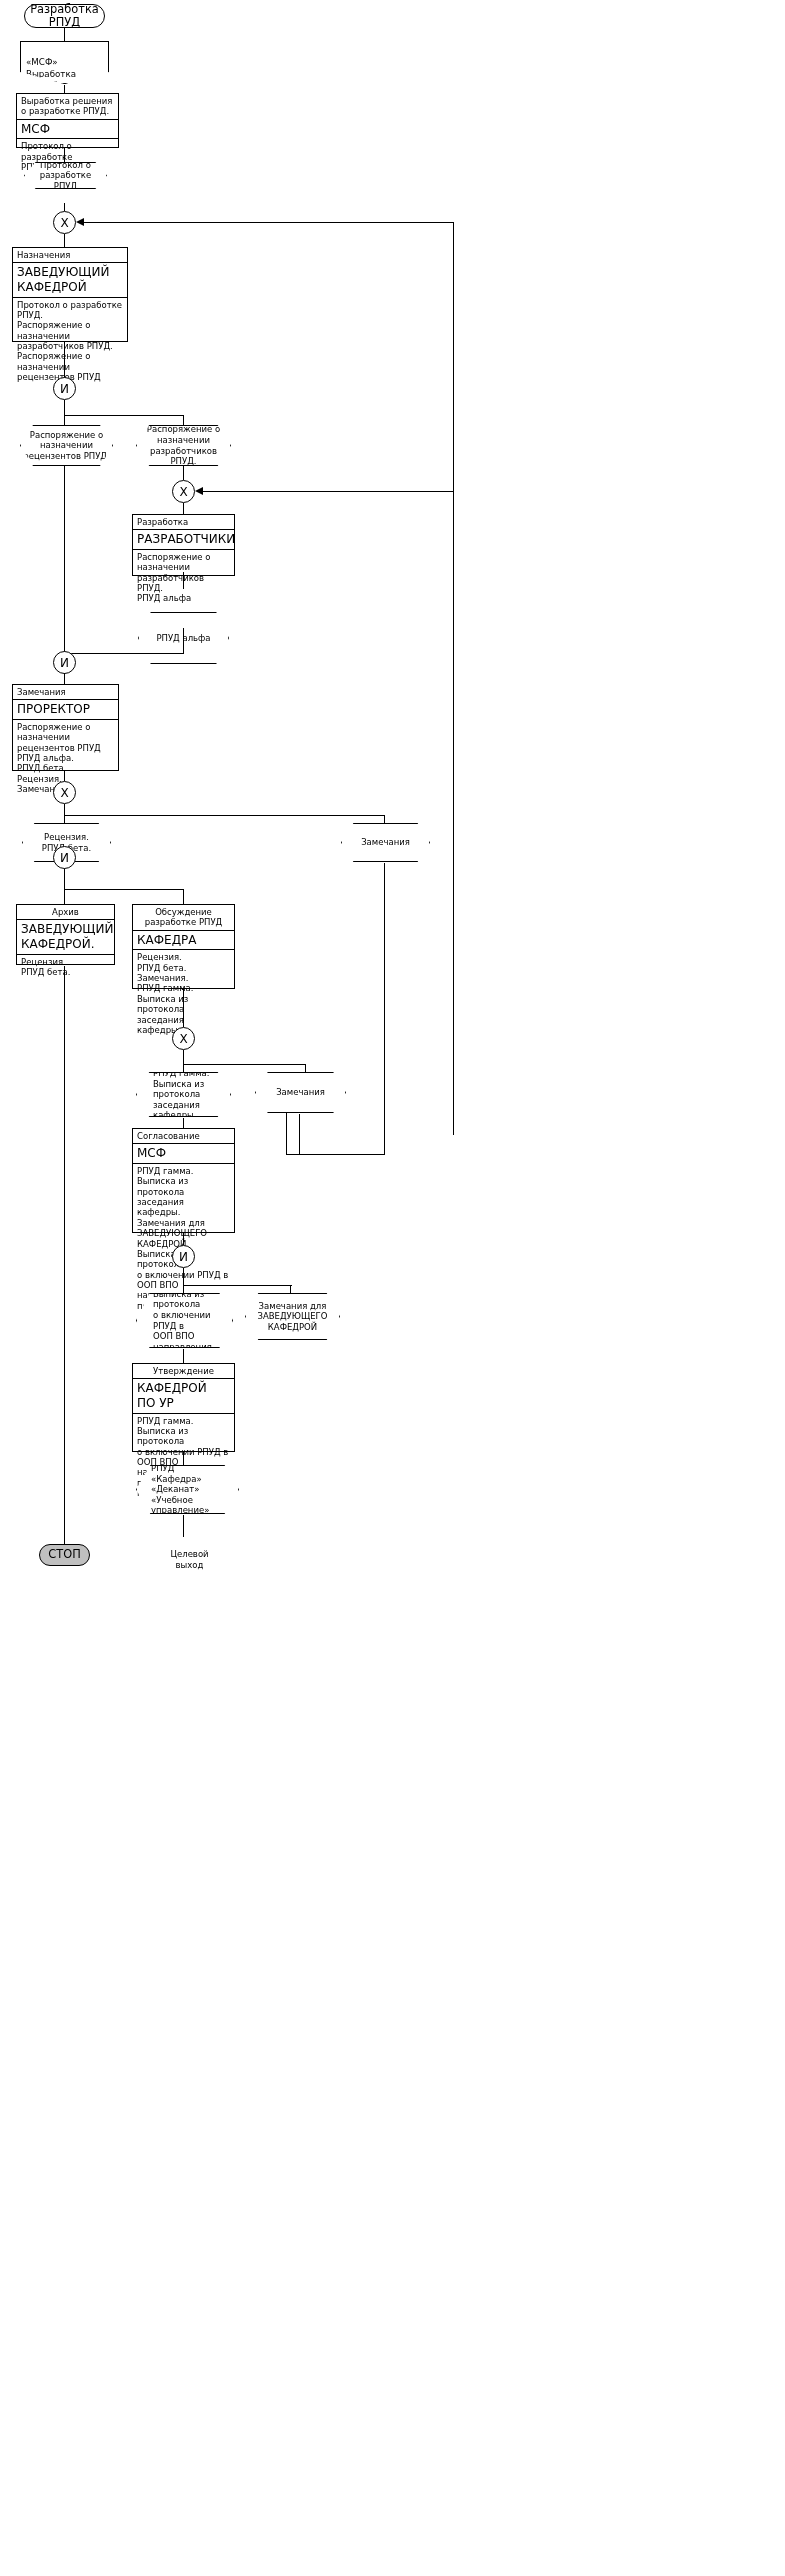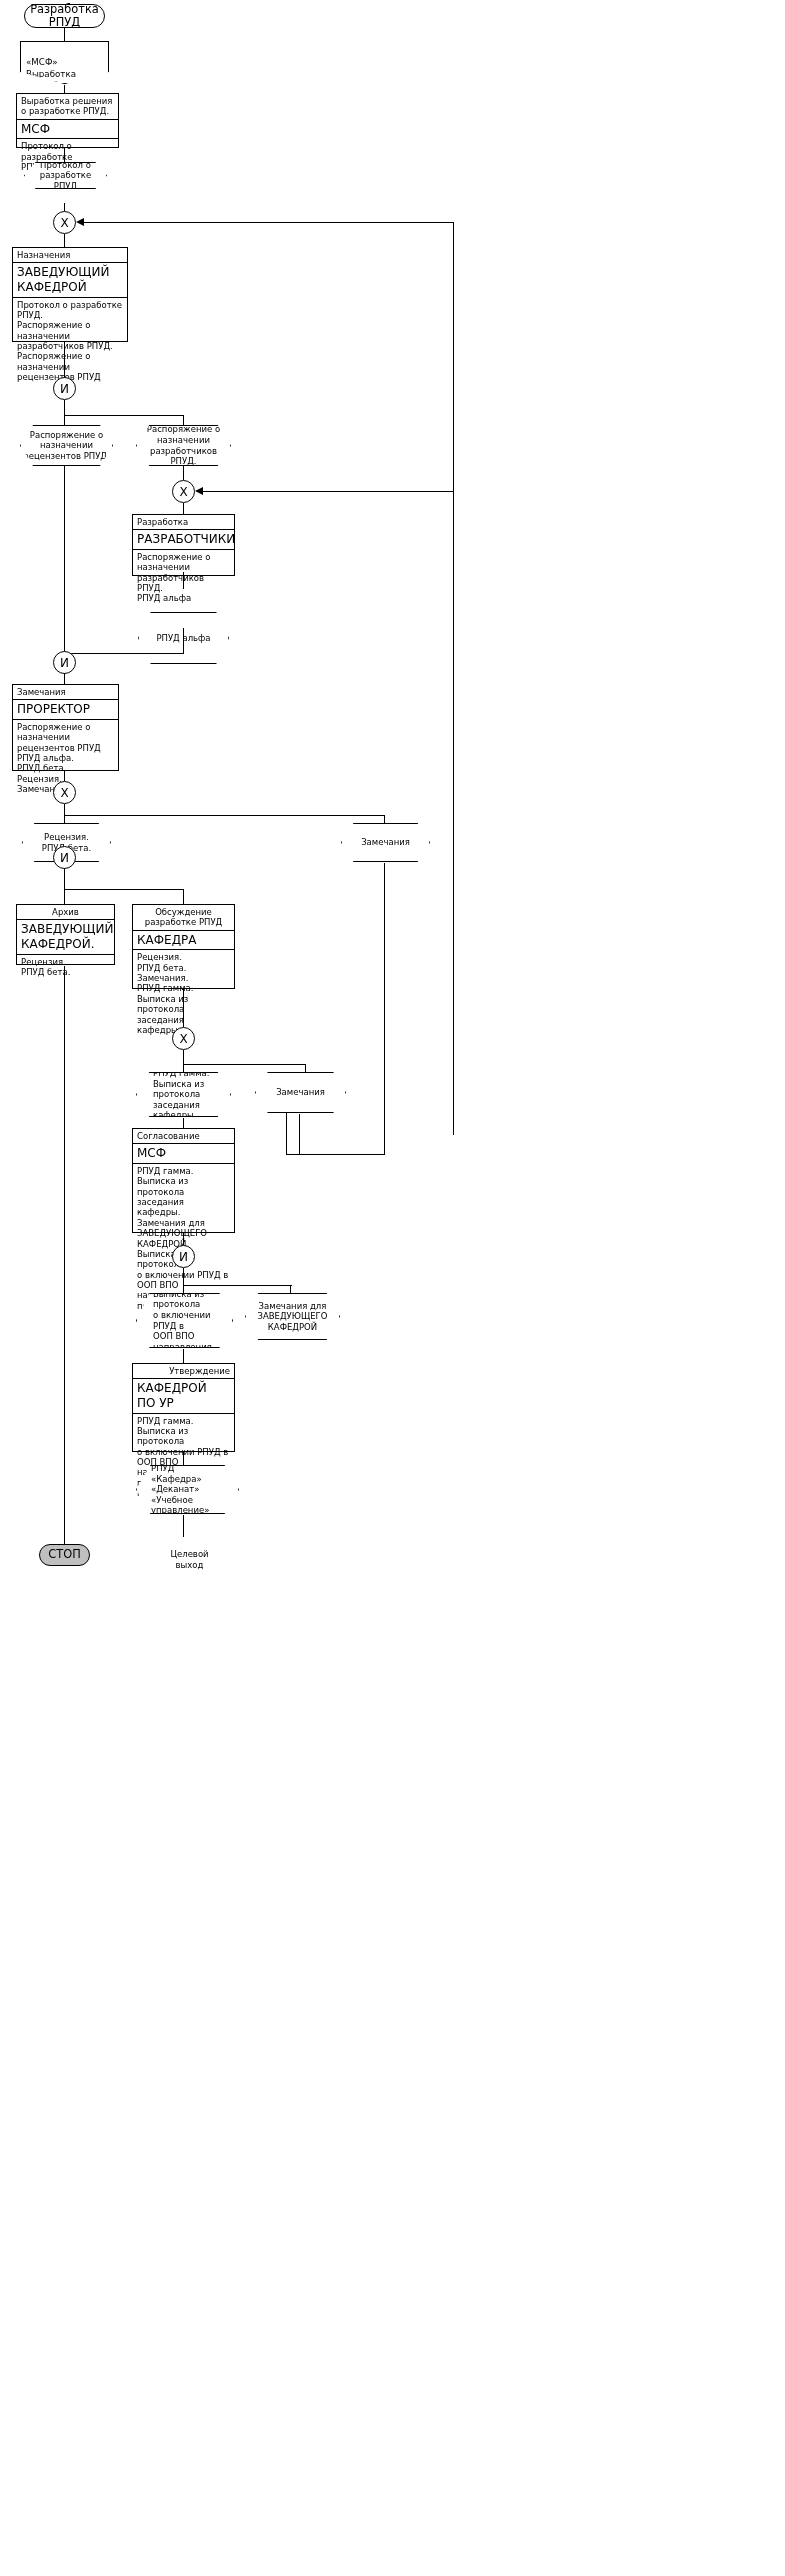--- a/index.html
+++ b/index.html
@@ -284,21 +284,21 @@
     <span>Замечания для
 ЗАВЕДУЮЩЕГО
 КАФЕДРОЙ</span>
   </div>
 
   <div class="ln vline" style="left:291px;top:1341px;height:0px;"></div>
 
   <div class="ln vline" style="left:183px;top:1349px;height:14px;"></div>
 
   <div class="node uob" style="left:132px;top:1363px;width:103px;height:89px;">
-    <div class="band b-title" style="text-align:right;">Утверждение</div>
+    <div class="band b-title" style="text-align:center;">Утверждение</div>
     <div class="band b-role" style="white-space:pre-line;">КАФЕДРОЙ
 ПО УР</div>
     <div class="band b-body">РПУД гамма.
 Выписка из протокола
 о включении РПУД в
 ООП ВПО направления
 подготовки.
 РПУД.</div>
   </div>
   <div class="ln vline" style="left:183px;top:1451px;height:14px;"></div>

